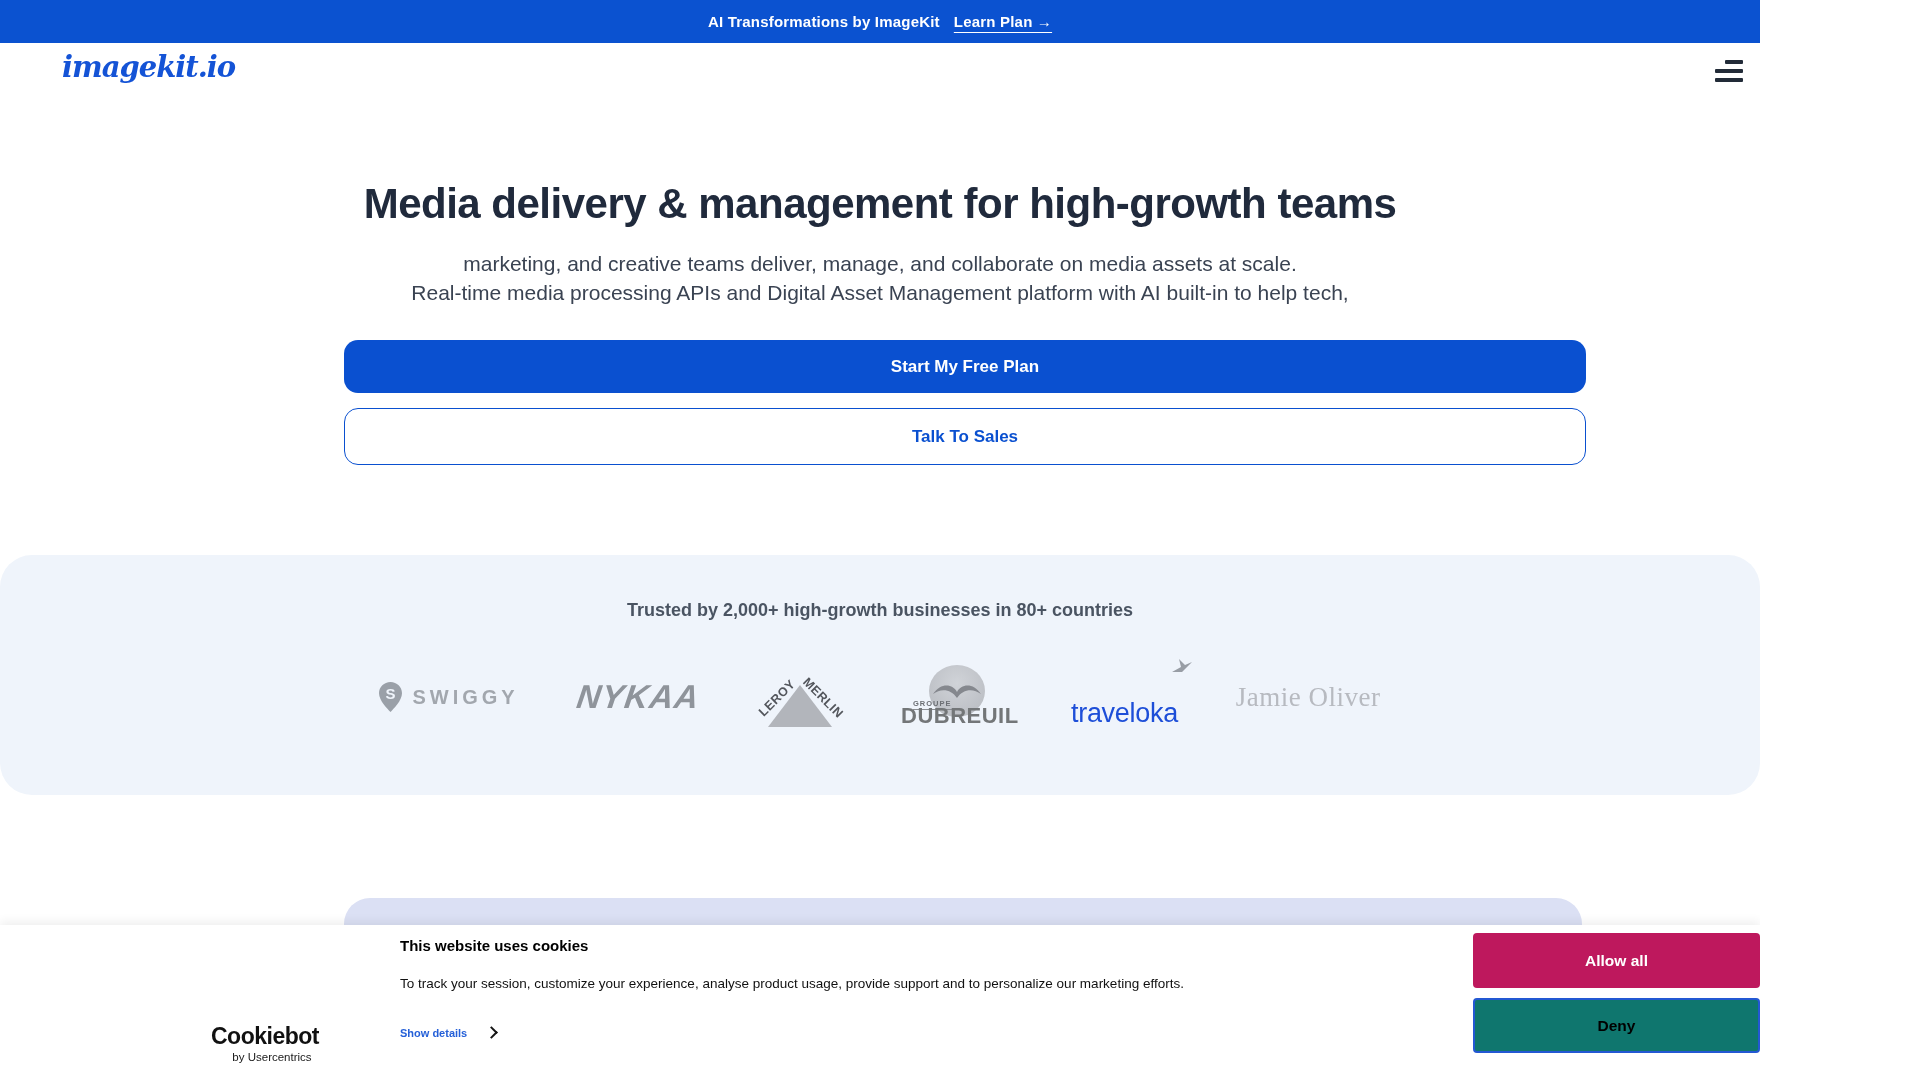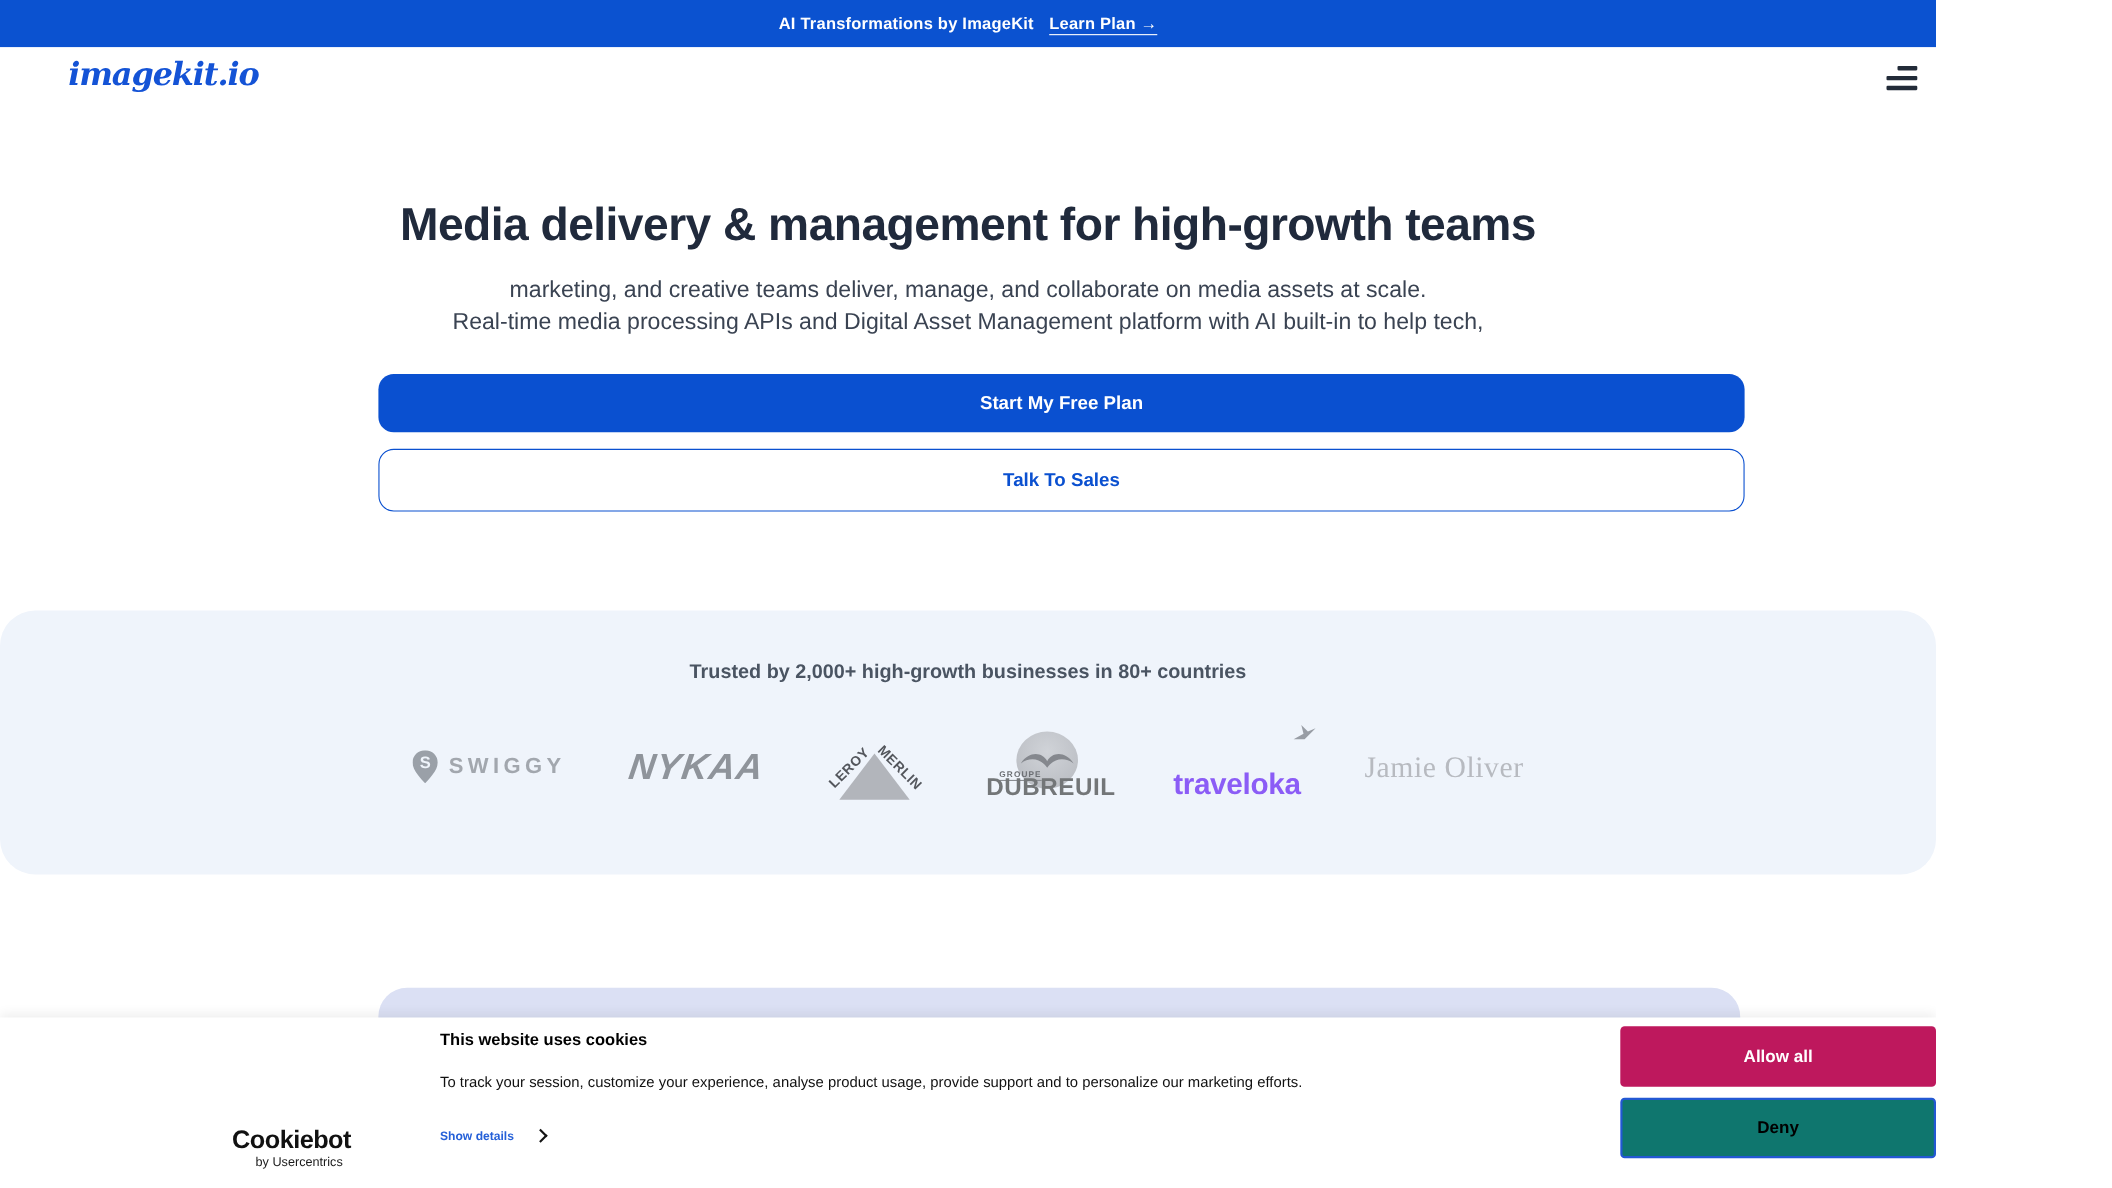--- a/index.html
+++ b/index.html
@@ -57,21 +57,21 @@
   .dubreuil { position: relative; width: 112px; height: 64px; }
   .dubreuil .circle { position: absolute; left: 50%; transform: translateX(-50%); top: 0; width: 56px; height: 52px;
     border-radius: 50%; background: radial-gradient(circle at 50% 35%, #d0d3d8, #b6b9bf); }
   .dubreuil .bird { position: absolute; left: 50%; transform: translateX(-50%); top: 13px; }
   .dubreuil .groupe { position: absolute; left: 12px; bottom: 19px; font-size: 7.5px; font-weight: 700;
     color: #6c6f74; letter-spacing: 1px; border-bottom: 1px solid #8a8d92; padding-bottom: 1px; }
   .dubreuil .name { position: absolute; left: 0; right: 0; bottom: 0; text-align: center;
     font-size: 22px; font-weight: 800; color: #737678; letter-spacing: .5px; }
 
   .traveloka { position: relative; }
-  .traveloka-text { font-size: 27px; font-weight: 700; color: #8b5cf6; letter-spacing: -0.3px; margin-top: 32px; }
+  .traveloka-text { font-size: 27px; font-weight: 400; color: #1d4ed8; letter-spacing: -0.3px; margin-top: 32px; }
   .traveloka-bird { position: absolute; right: -15px; top: -8px; }
 
   .jamie-text { font-family: "Liberation Serif", serif; font-size: 27px; color: #b7bac0; letter-spacing: .5px; }
 
   
   .bottom-panel { position: absolute; left: 344px; top: 898px; width: 1238px; height: 182px;
     background: #dbe0f4; border-radius: 26px 26px 0 0; }
 
   
   .cookie-banner { position: absolute; left: 0; top: 925px; width: 100%; height: 155px; background: #fff;

